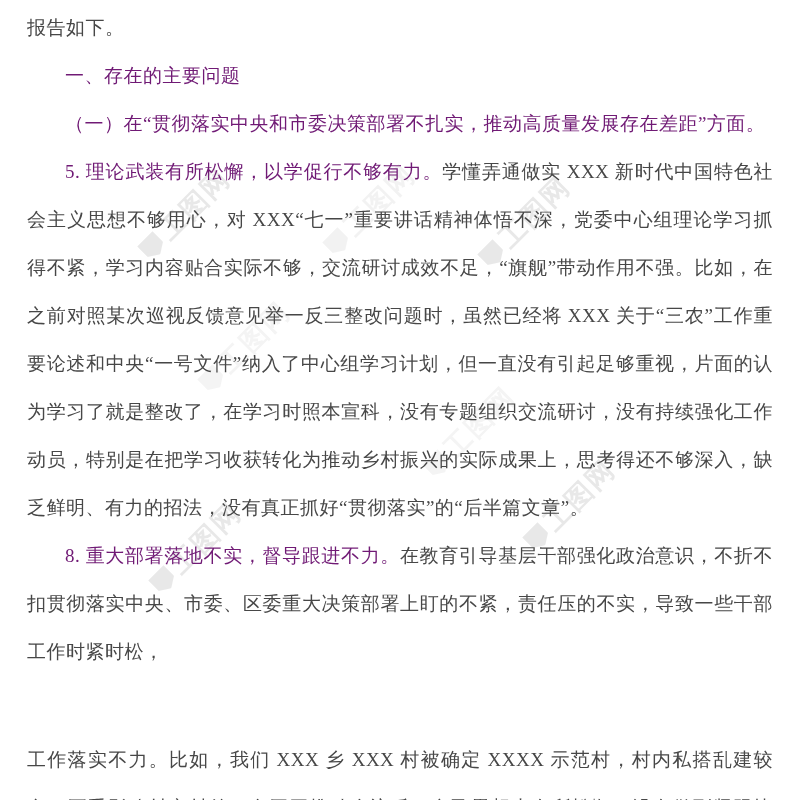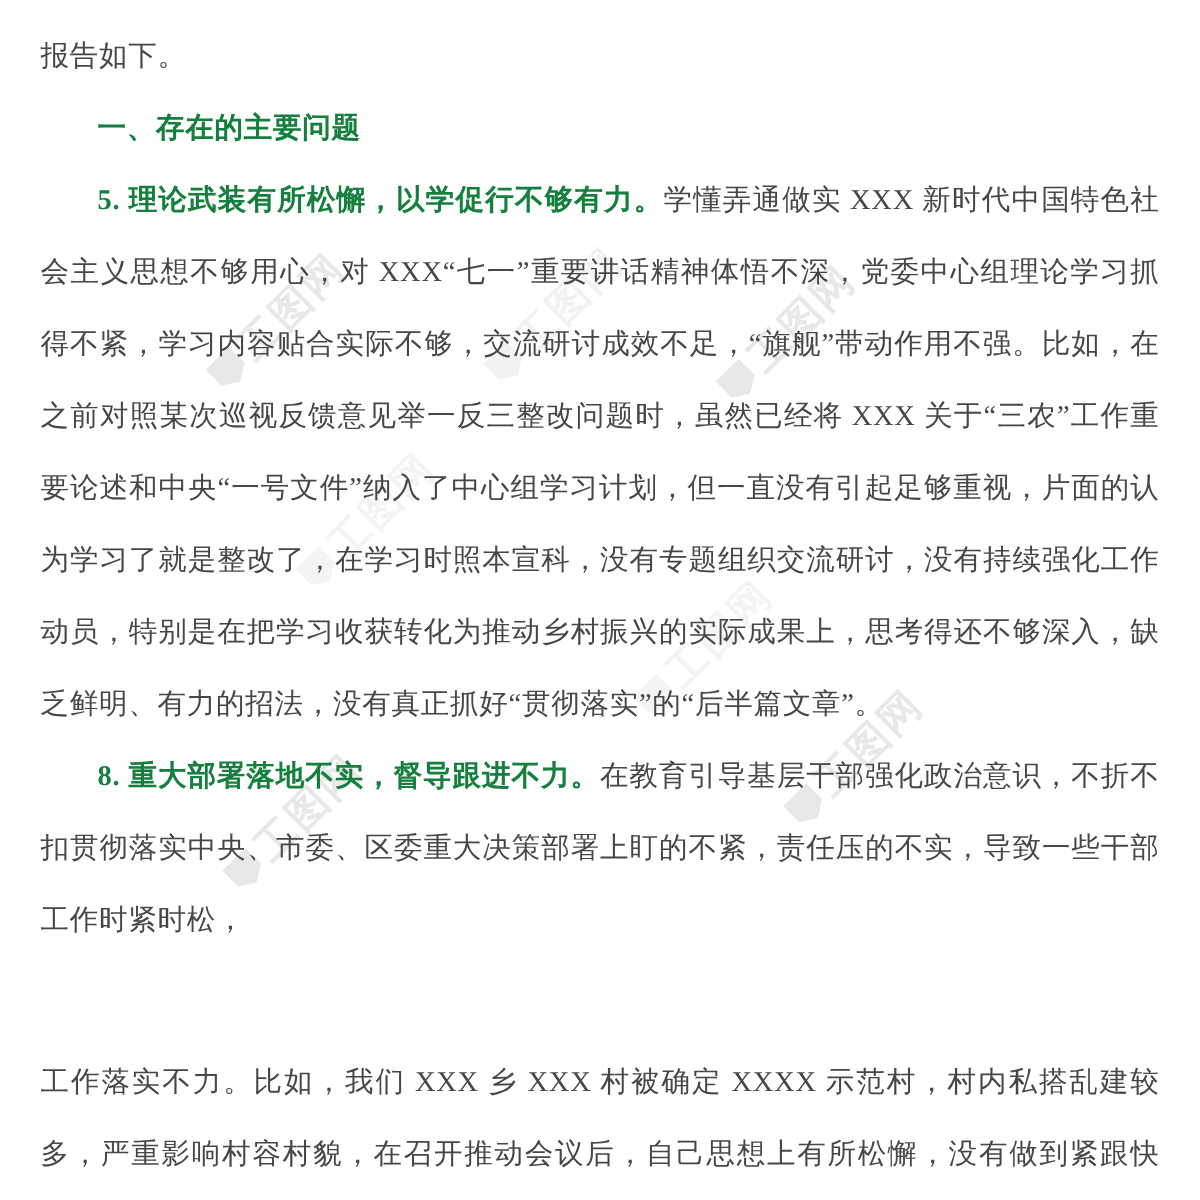--- a/index.html
+++ b/index.html
@@ -44,33 +44,33 @@
   .wm3 { left: 525px; top: 222px; }
   .wm4 { left: 245px; top: 347px; opacity: .5; }
   .wm5 { left: 470px; top: 432px; opacity: .5; }
   .wm6 { left: 570px; top: 505px; }
   .wm7 { left: 196px; top: 548px; }
 
   
   .doc {
     position: absolute; inset: 0;
     z-index: 1;
-    padding: 14px 27px 0 27px;
+    padding: 4px 27px 0 27px;
     box-sizing: border-box;
     font-size: 19px;
     line-height: 48px;
     letter-spacing: 0.5px;
     color: #474747;
     text-align: justify;
   }
   .doc p { margin: 0; padding: 0; }
   .indent { text-indent: 38px; }
   .h1, .h2, .lead {
-    font-weight: bold;
-    color: #15803d;
+    font-weight: normal;
+    color: #701a75;
   }
   .page-gap { height: 60px; }
 </style>
 </head>
 <body>
 
 <div class="page">
 
   <div class="watermark-layer">
     <div class="wm wm1">
@@ -102,20 +102,21 @@
       <span>工图网</span>
     </div>
   </div>
 
   <div class="doc">
 
     <p>报告如下。</p>
 
     <p class="h1 indent">一、存在的主要问题</p>
 
+    <p class="h2 indent">（一）在“贯彻落实中央和市委决策部署不扎实，推动高质量发展存在差距”方面。</p>
 
     <p class="indent"><span class="lead">5. 理论武装有所松懈，以学促行不够有力。</span><span>学懂弄通做实 XXX 新时代中国特色社会主义思想不够用心，对 XXX“七一”重要讲话精神体悟不深，党委中心组理论学习抓得不紧，学习内容贴合实际不够，交流研讨成效不足，“旗舰”带动作用不强。比如，在之前对照某次巡视反馈意见举一反三整改问题时，虽然已经将 XXX 关于“三农”工作重要论述和中央“一号文件”纳入了中心组学习计划，但一直没有引起足够重视，片面的认为学习了就是整改了，在学习时照本宣科，没有专题组织交流研讨，没有持续强化工作动员，特别是在把学习收获转化为推动乡村振兴的实际成果上，思考得还不够深入，缺乏鲜明、有力的招法，没有真正抓好“贯彻落实”的“后半篇文章”。</span></p>
 
     <p class="indent"><span class="lead">8. 重大部署落地不实，督导跟进不力。</span><span>在教育引导基层干部强化政治意识，不折不扣贯彻落实中央、市委、区委重大决策部署上盯的不紧，责任压的不实，导致一些干部工作时紧时松，</span></p>
 
     <div class="page-gap"></div>
 
     <p>工作落实不力。比如，我们 XXX 乡 XXX 村被确定 XXXX 示范村，村内私搭乱建较多，严重影响村容村貌，在召开推动会议后，自己思想上有所松懈，没有做到紧跟快上、持续加压，导致工作前松后紧，质量不高。再比如，全乡人居环境治理存在短板，虽然治理工作持续开展，但长</p>
 
   </div>

